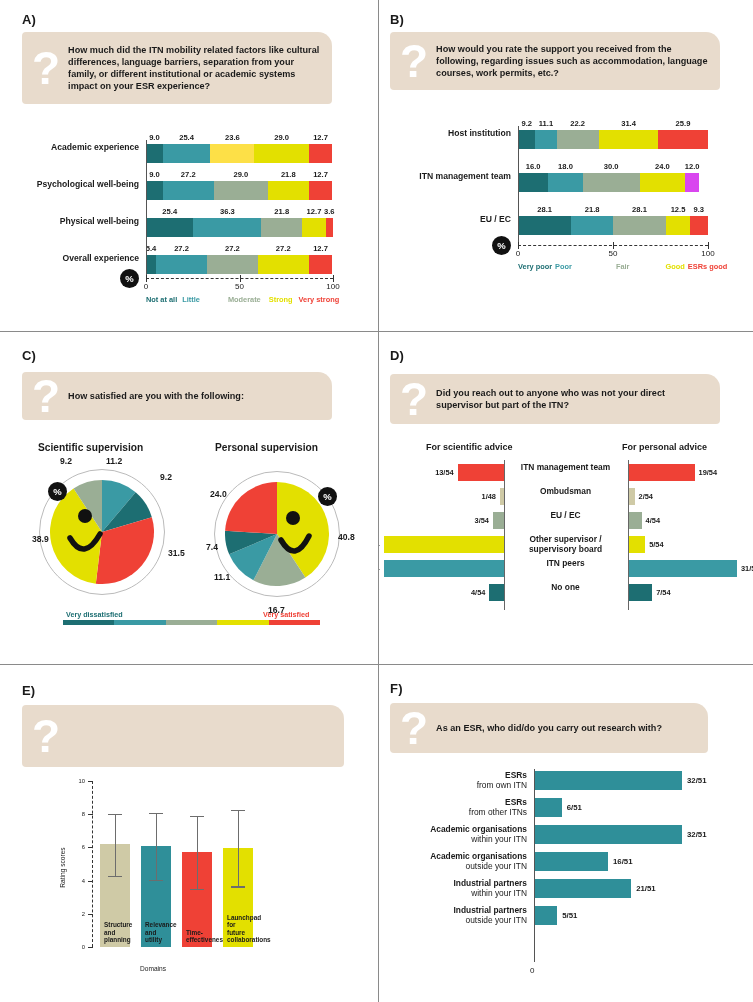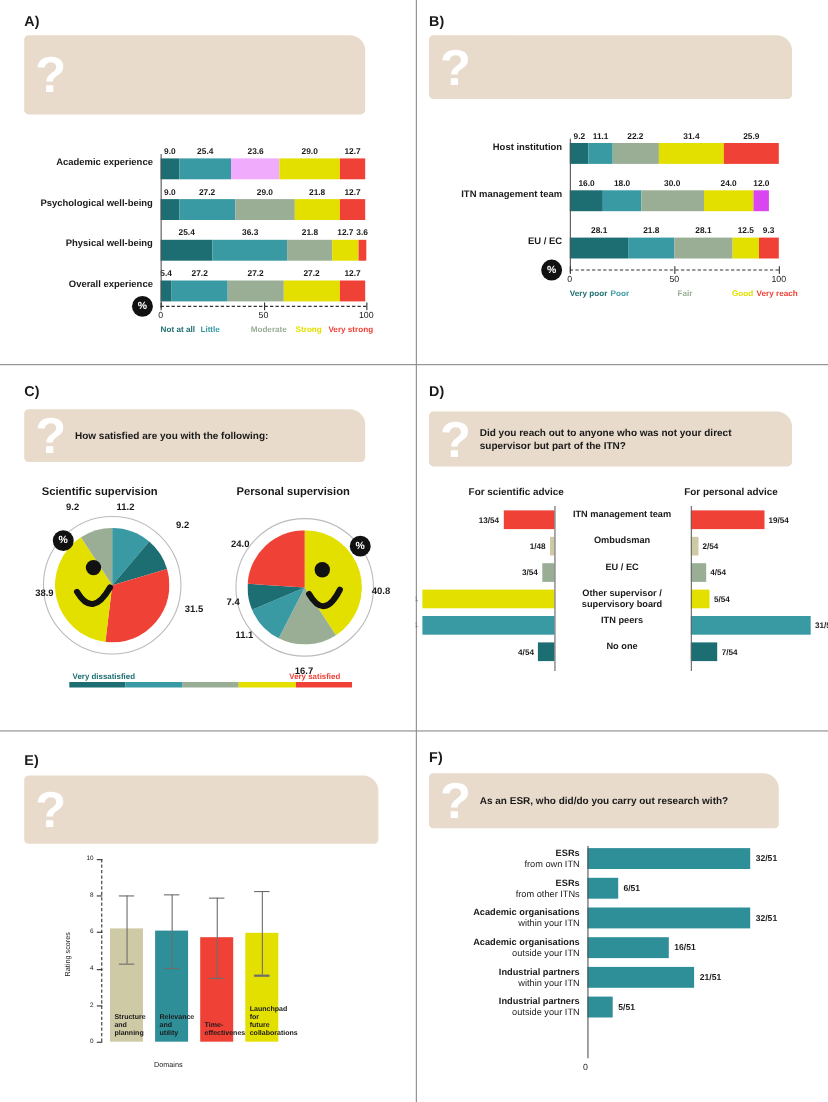--- a/index.html
+++ b/index.html
@@ -90,32 +90,33 @@
 </style>
 </head>
 <body>
 
 <div class="grid">
 
   <div class="panel">
     <div class="plabel" style="left:22px; top:12px;">A)</div>
     <div class="qbox" style="left:22px; top:32px; width:310px; height:72px;">
       <div class="qmark">?</div>
+      <div class="qtext">How much did the ITN mobility related factors like cultural differences, language barriers, separation from your family, or different institutional or academic systems impact on your ESR experience?</div>
     </div>
     <div class="sbchart" id="a-chart" style="left:146px; top:128px; width:187px;">
         <div class="sbrow" style="height:37px">
           <div class="sbname">Academic experience</div>
           <div class="sbbar" style="width:187px">
             <div class="seg" style="width:16.83px;background:#1d6e72">
               <span>9.0</span>
             </div>
             <div class="seg" style="width:47.498px;background:#3a9aa4">
               <span>25.4</span>
             </div>
-            <div class="seg" style="width:44.132000000000005px;background:#f0abfc">
+            <div class="seg" style="width:44.132000000000005px;background:#fde047">
               <span>23.6</span>
             </div>
             <div class="seg" style="width:54.23px;background:#e3e000">
               <span>29.0</span>
             </div>
             <div class="seg" style="width:23.749px;background:#ef4136">
               <span>12.7</span>
             </div>
           </div>
         </div>
@@ -189,20 +190,21 @@
         <div class="tlab" style="left:187px;top:154px">100</div>
         <div class="pctbadge" style="left:-26px;top:141px">%</div>
         <div class="legrow" style="left:0px;top:167px"><span style="color:#1d6e72;margin-right:5px">Not at all</span><span style="color:#3a9aa4;margin-right:28px">Little</span><span style="color:#9aae95;margin-right:8px">Moderate</span><span style="color:#e3e000;margin-right:6px">Strong</span><span style="color:#ef4136;margin-right:6px">Very strong</span></div>
       </div>
   </div>
 
   <div class="panel">
     <div class="plabel" style="left:12px; top:12px;">B)</div>
     <div class="qbox" style="left:12px; top:32px; width:330px; height:58px;">
       <div class="qmark">?</div>
+      <div class="qtext">How would you rate the support you received from the following, regarding issues such as accommodation, language courses, work permits, etc.?</div>
     </div>
     <div class="sbchart" id="b-chart" style="left:140px; top:114px; width:190px;">
         <div class="sbrow" style="height:43px">
           <div class="sbname">Host institution</div>
           <div class="sbbar" style="width:190px">
             <div class="seg" style="width:17.48px;background:#1d6e72">
               <span>9.2</span>
             </div>
             <div class="seg" style="width:21.09px;background:#3a9aa4">
               <span>11.1</span>
@@ -260,21 +262,21 @@
         </div>
         <div class="axisline" style="top:12px;height:121px"></div>
         <div class="xaxis" style="left:0;top:131px;width:190px"></div>
         <div class="tick" style="left:0px;top:128px"></div>
         <div class="tlab" style="left:0px;top:135px">0</div>
         <div class="tick" style="left:95px;top:128px"></div>
         <div class="tlab" style="left:95px;top:135px">50</div>
         <div class="tick" style="left:190px;top:128px"></div>
         <div class="tlab" style="left:190px;top:135px">100</div>
         <div class="pctbadge" style="left:-26px;top:122px">%</div>
-        <div class="legrow" style="left:0px;top:148px"><span style="color:#1d6e72;margin-right:3px">Very poor</span><span style="color:#3a9aa4;margin-right:44px">Poor</span><span style="color:#9aae95;margin-right:36px">Fair</span><span style="color:#e3e000;margin-right:3px">Good</span><span style="color:#ef4136;margin-right:6px">Very reach</span></div>
+        <div class="legrow" style="left:0px;top:148px"><span style="color:#1d6e72;margin-right:3px">Very poor</span><span style="color:#3a9aa4;margin-right:44px">Poor</span><span style="color:#9aae95;margin-right:36px">Fair</span><span style="color:#e3e000;margin-right:3px">Good</span><span style="color:#ef4136;margin-right:6px">ESRs good</span></div>
       </div>
   </div>
 
   <div class="panel">
     <div class="plabel" style="left:22px; top:16px;">C)</div>
     <div class="qbox" style="left:22px; top:40px; width:310px; height:48px;">
       <div class="qmark">?</div>
       <div class="qtext">How satisfied are you with the following:</div>
     </div>
     <div id="c-area" style="position:absolute; left:0; top:0; width:378px; height:333px;">

